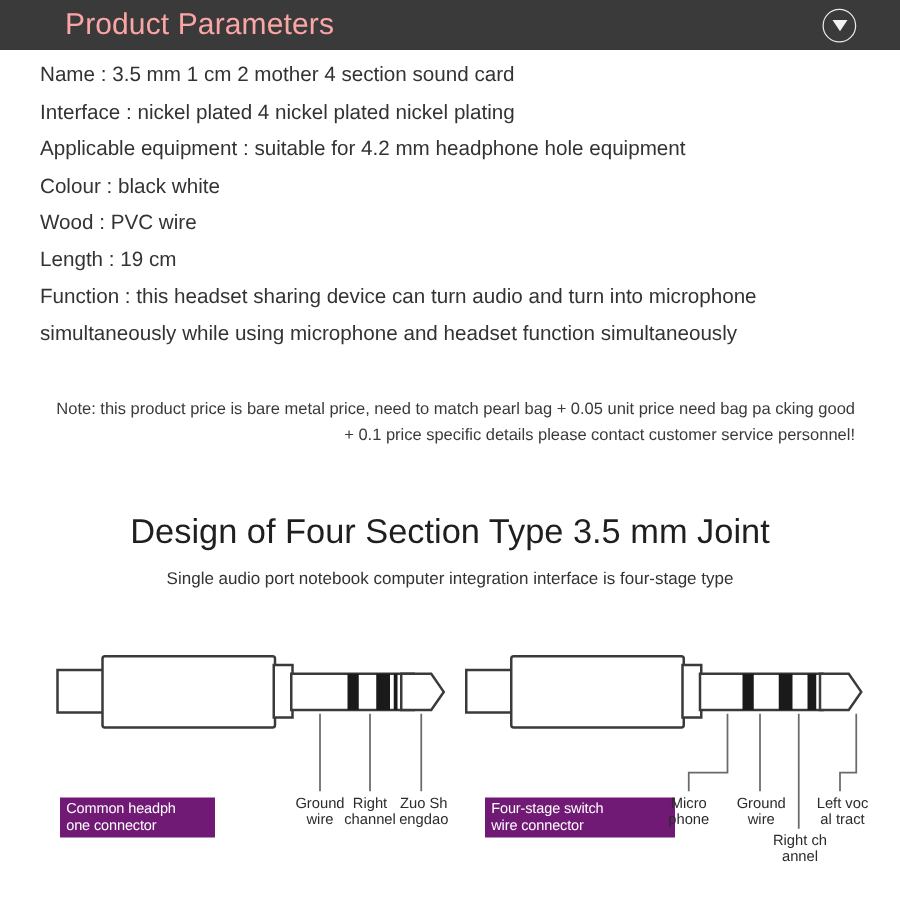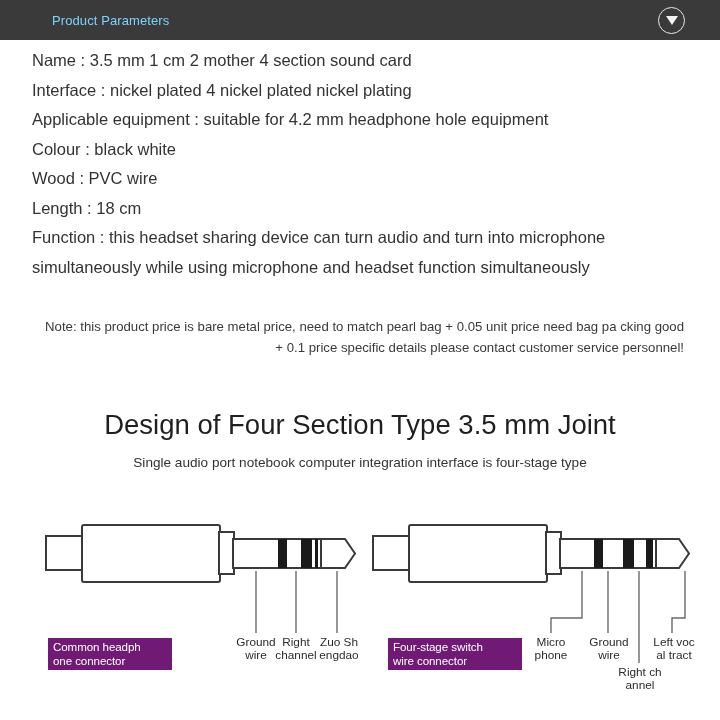--- a/index.html
+++ b/index.html
@@ -24,22 +24,22 @@
     width: 720px;
     height: 40px;
     background: #3a3a3a;
     display: flex;
     align-items: center;
     justify-content: space-between;
     box-sizing: border-box;
     padding: 0 18px 0 52px;
   }
   .header-title {
-    color: #7dd3fc;
-    font-size: 13px;
+    color: #fca5a5;
+    font-size: 24px;
     font-weight: 400;
     letter-spacing: 0.1px;
     line-height: 1;
     white-space: nowrap;
     text-align: center;
   }
   .collapse-icon {
     width: 27px;
     height: 27px;
     border: 1.6px solid #e8e8e8;
@@ -124,21 +124,21 @@
     background: #701a75;
     color: #ffffff;
     font-size: 11.6px;
     line-height: 13.5px;
     padding: 2px 4px 3px 5px;
     box-sizing: border-box;
     white-space: pre-line;
     letter-spacing: -0.1px;
   }
   .tag-left  { left: 48px;  top: 638px; width: 124px; }
-  .tag-right { left: 388px; top: 638px; width: 134px; }
+  .tag-right { left: 388px; top: 638px; width: 152px; }
 
   
   .lbl {
     position: absolute;
     font-size: 11.8px;
     line-height: 13px;
     color: #2b2b2b;
     white-space: pre-line;
     text-align: center;
   }
@@ -152,21 +152,21 @@
     <span class="tri"></span>
   </span>
 </div>
 
 <div class="spec-list">
   <div class="spec-line">Name : 3.5 mm 1 cm 2 mother 4 section sound card</div>
   <div class="spec-line">Interface : nickel plated 4 nickel plated nickel plating</div>
   <div class="spec-line">Applicable equipment : suitable for 4.2 mm headphone hole equipment</div>
   <div class="spec-line">Colour : black white</div>
   <div class="spec-line">Wood : PVC wire</div>
-  <div class="spec-line">Length : 18 cm</div>
+  <div class="spec-line">Length : 19 cm</div>
   <div class="spec-line">Function : this headset sharing device can turn audio and turn into microphone</div>
   <div class="spec-line">simultaneously while using microphone and headset function simultaneously</div>
 </div>
 
 <div class="note">
   <span>Note: this product price is bare metal price, need to match pearl bag + 0.05 unit price need bag pa</span>
   <span>cking good + 0.1 price specific details please contact customer service personnel!</span>
 </div>
 
 <div class="design-title">Design of Four Section Type 3.5 mm Joint</div>

